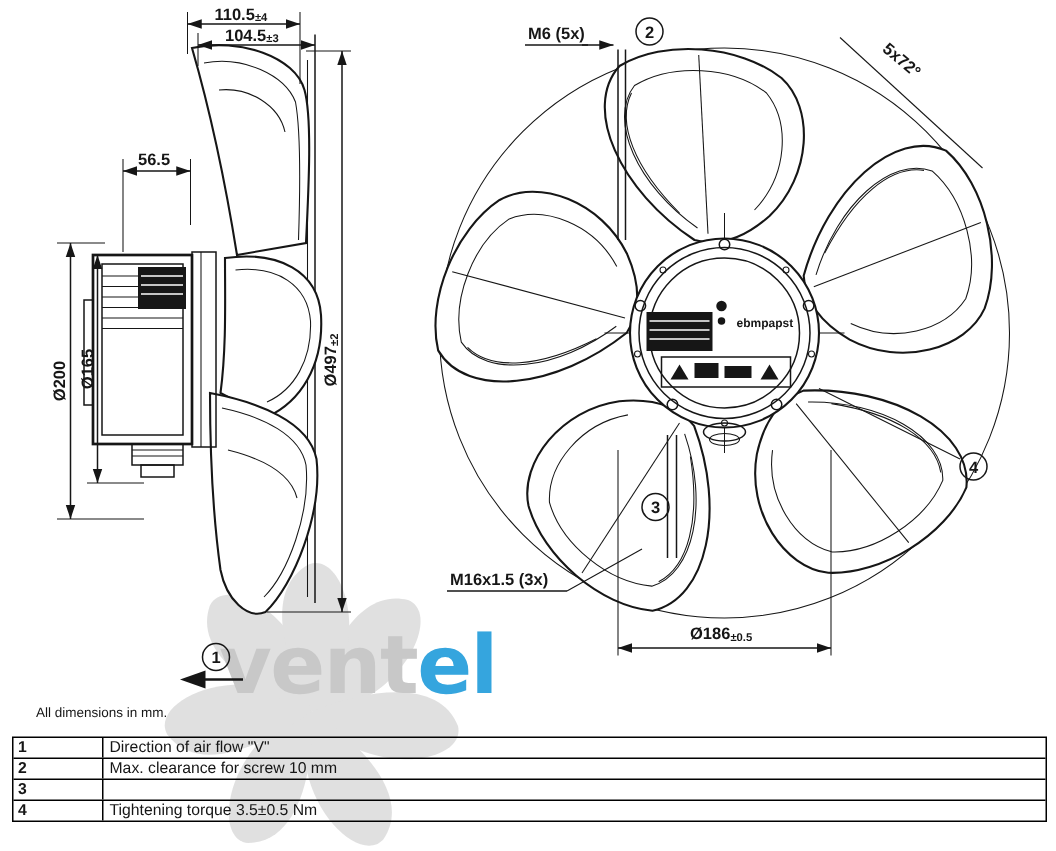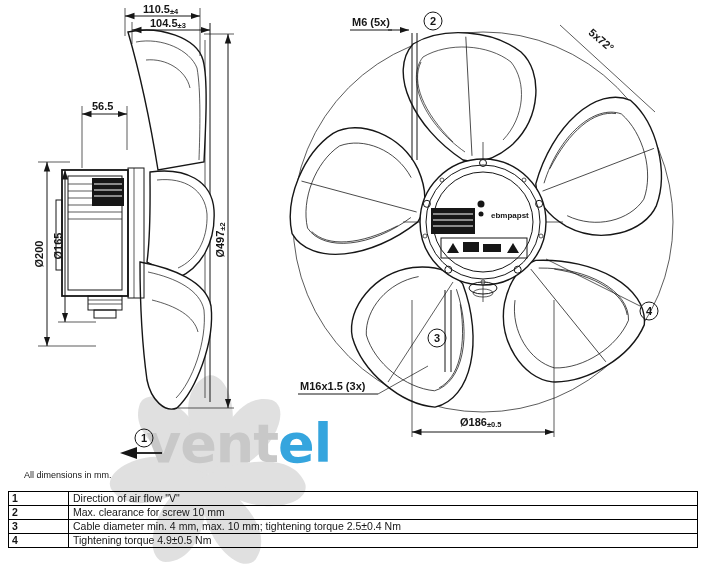--- a/index.html
+++ b/index.html
@@ -251,20 +251,19 @@
     <div class="nrow">
       <div class="cell-num">1</div>
       <div class="cell-text">Direction of air flow "V"</div>
     </div>
     <div class="nrow">
       <div class="cell-num">2</div>
       <div class="cell-text">Max. clearance for screw 10 mm</div>
     </div>
     <div class="nrow">
       <div class="cell-num">3</div>
-      <div class="cell-text">Cable diameter min. 4 mm, max. 10 mm; tightening torque 2.5±0.4 Nm</div>
     </div>
     <div class="nrow">
       <div class="cell-num">4</div>
-      <div class="cell-text">Tightening torque 4.9±0.5 Nm</div>
+      <div class="cell-text">Tightening torque 3.5±0.5 Nm</div>
     </div>
   </div>
 </div>
 
 </body></html>

